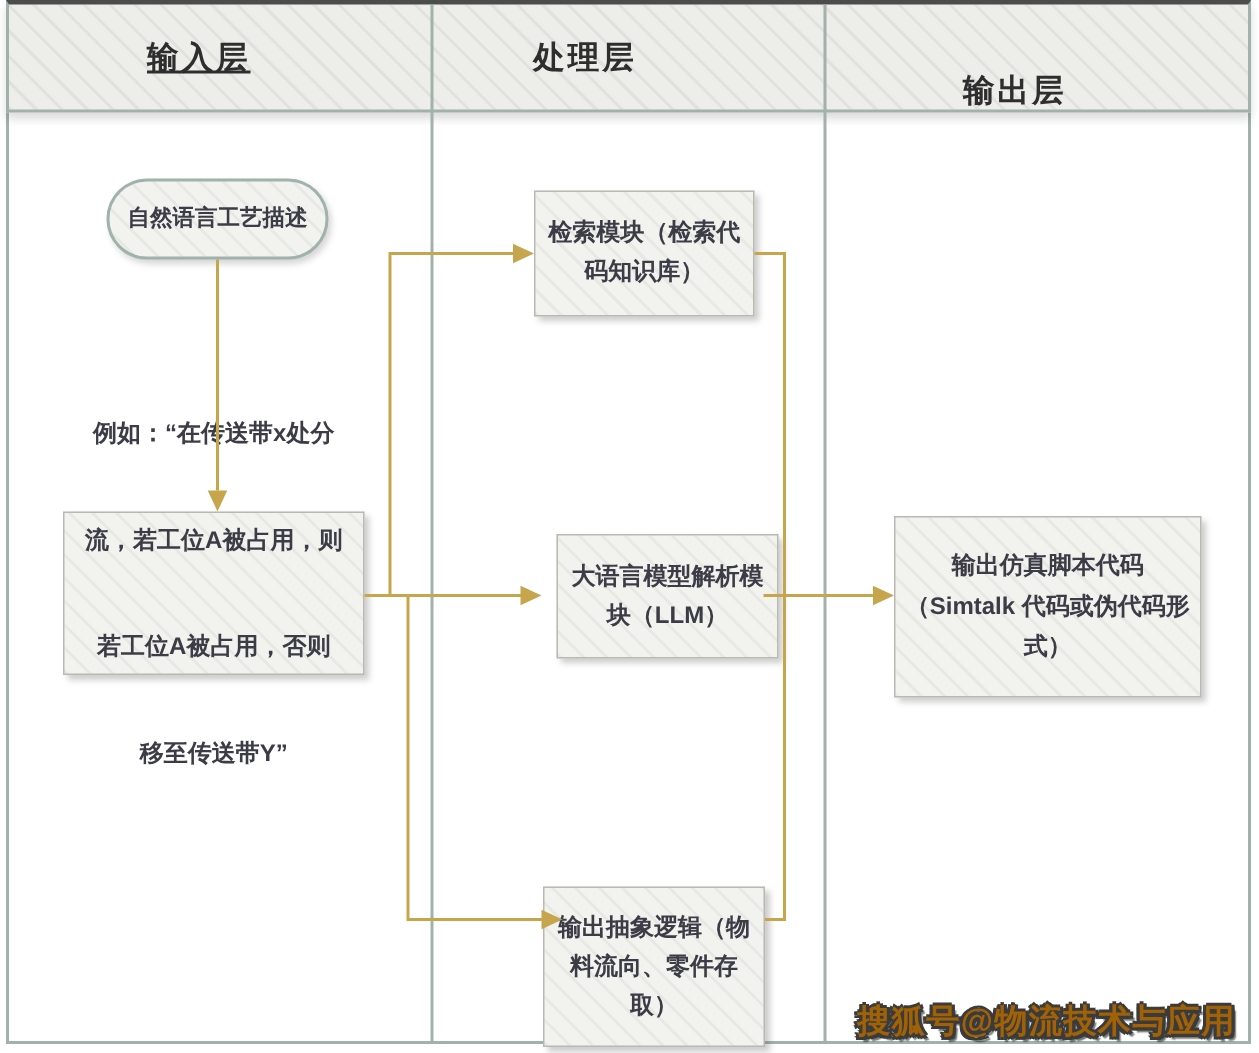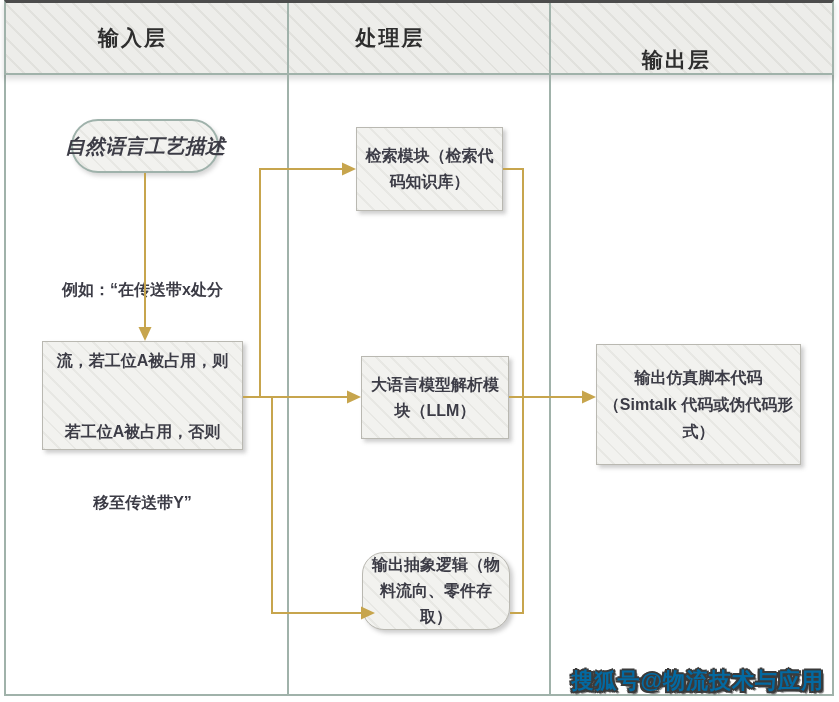--- a/index.html
+++ b/index.html
@@ -32,21 +32,21 @@
     display:flex;
     background-color:var(--header_bg);
     background-image:repeating-linear-gradient(45deg,rgba(140,140,128,0.12) 0 2px,transparent 2px 12px);
     box-shadow:0 4px 6px rgba(0,0,0,0.14);
     z-index:1;
   }
   .hcell{
     display:flex;align-items:center;justify-content:center;
     font-size:21px;font-weight:700;color:var(--header_text);letter-spacing:2px;
   }
-  .hcell.c1{width:253px;}
+  .hcell.c1{width:253px;text-decoration:underline;}
   .hcell.c2{width:262px;text-align:right;}
   .hcell.c3{flex:1;margin-top:44px;}
   
   .content{
     position:absolute;left:4px;top:75px;width:826px;height:619px;
     border:2px solid var(--lane_border);border-top:none;
     background:#ffffff;z-index:0;
   }
   .vsep{
     position:absolute;top:3px;width:2px;height:693px;
@@ -57,31 +57,31 @@
   
   .node{
     position:absolute;z-index:3;box-sizing:border-box;
     display:flex;flex-direction:column;justify-content:center;align-items:center;
     color:var(--text);font-weight:600;font-size:16px;line-height:26px;text-align:center;
     border:1.5px solid var(--node_border);
     box-shadow:3px 3px 4px rgba(90,90,90,0.30);
   }
   .node.pill{
     border:2px solid var(--pill_border);border-radius:28px;
-    font-size:20px;box-shadow:2px 3px 4px rgba(90,90,90,0.25);font-style:italic;
+    font-size:15px;box-shadow:2px 3px 4px rgba(90,90,90,0.25);
   }
   .node .nline{white-space:nowrap;}
   
   svg.overlay{position:absolute;left:0;top:0;z-index:4;pointer-events:none;}
   .wire{stroke:var(--arrow);stroke-width:2;fill:none;}
   .head{fill:var(--arrow);stroke:none;}
   
   .watermark{
     position:absolute;right:15px;bottom:6px;z-index:6;
-    font-size:22px;font-weight:700;letter-spacing:1px;color:#0369a1;
+    font-size:22px;font-weight:700;letter-spacing:1px;color:#a16207;
     text-shadow:
       -2px -1px 0 #3b3b3b, 2px -1px 0 #3b3b3b,
       -2px  2px 0 #3b3b3b, 2px  2px 0 #3b3b3b,
        0   -2px 0 #3b3b3b, 0    2px 0 #3b3b3b,
       -2px  0   0 #3b3b3b, 2px  0   0 #3b3b3b,
        3px  3px 1px rgba(0,0,0,0.55);
   }
 </style>
 </head>
 <body>
@@ -107,26 +107,26 @@
     <div class="nline">流，若工位A被占用，则</div>
     <div class="nline">若工位A被占用，否则</div>
     <div class="nline">移至传送带Y”</div>
   </div>
 
   <div class="node hatch" style="left:356px;top:127px;width:147px;height:84px;">
     <div class="nline">检索模块（检索代</div>
     <div class="nline">码知识库）</div>
   </div>
 
-  <div class="node hatch" style="left:361px;top:356px;width:148px;height:83px;">
+  <div class="node hatch" style="left:371px;top:356px;width:148px;height:83px;">
     <div class="nline">大语言模型解析模</div>
     <div class="nline">块（LLM）</div>
   </div>
 
-  <div class="node hatch" style="left:362px;top:552px;width:148px;height:78px;border-radius:22px;">
+  <div class="node hatch" style="left:362px;top:591px;width:148px;height:107px;">
     <div class="nline">输出抽象逻辑（物</div>
     <div class="nline">料流向、零件存</div>
     <div class="nline">取）</div>
   </div>
 
   <div class="node hatch" style="left:596px;top:344px;width:205px;height:121px;line-height:27px;">
     <div class="nline">输出仿真脚本代码</div>
     <div class="nline">（Simtalk 代码或伪代码形</div>
     <div class="nline">式）</div>
   </div>

